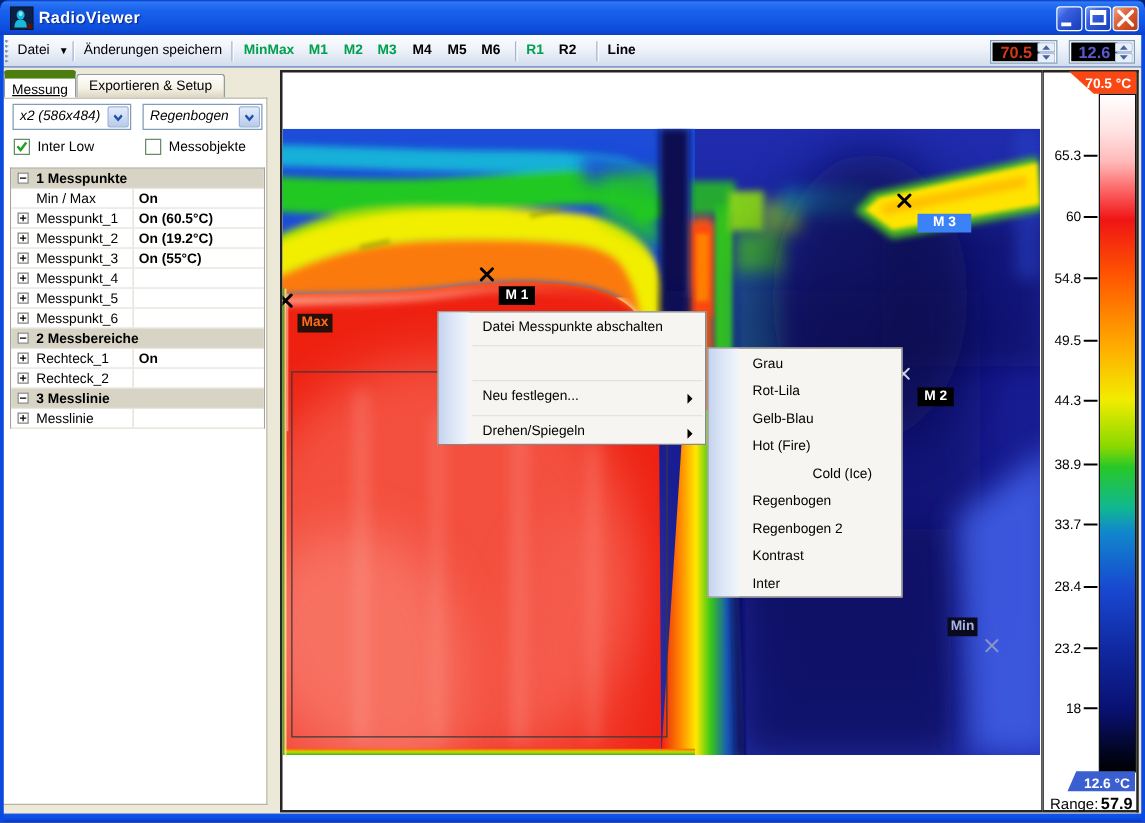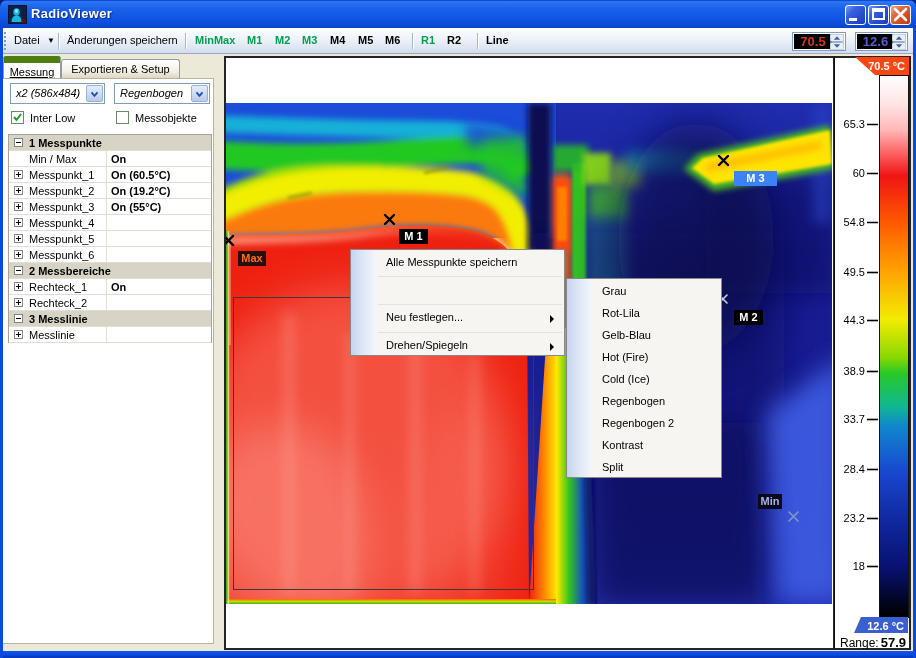--- a/index.html
+++ b/index.html
@@ -447,38 +447,38 @@
         <text x="29" y="513">18</text>
       </g>
       <polygon points="25,560 72,560 72,576 18,576" fill="#3a5fd0" transform="scale(1,1)"></polygon>
       <text x="68" y="573" text-anchor="end" fill="#fff" font-size="11" font-weight="bold" font-family="Liberation Sans">12.6 °C</text>
       <text x="4" y="590" fill="#000" font-size="12" font-family="Liberation Sans">Range:</text>
       <text x="70" y="590" text-anchor="end" fill="#000" font-size="13" font-weight="bold" font-family="Liberation Sans">57.9</text>
     </svg>
 
     <div class="menu" id="mainmenu" style="left:350px;top:195px;width:215px;height:107px;">
       <div class="mgut"></div>
-      <div class="mitem" style="top:6px;">Alle Messpunkte speichern</div>
+      <div class="mitem" style="top:6px;">Datei Messpunkte abschalten</div>
       <div class="msep" style="top:26px;"></div>
       <div class="msep" style="top:54px;"></div>
       <div class="mitem" style="top:61px;">Neu festlegen...</div>
       <div class="marr" style="right:10px;top:65px;"></div>
       <div class="msep" style="top:82px;"></div>
       <div class="mitem" style="top:89px;">Drehen/Spiegeln</div>
       <div class="marr" style="right:10px;top:93px;"></div>
     </div>
     <div class="menu" id="submenu" style="left:566px;top:224px;width:156px;height:200px;">
       <div class="mgut"></div>
       <div class="mitem" style="top:6px;">Grau</div>
       <div class="mitem" style="top:28px;">Rot-Lila</div>
       <div class="mitem" style="top:50px;">Gelb-Blau</div>
       <div class="mitem" style="top:72px;">Hot (Fire)</div>
-      <div class="mitem" style="top:94px;">Cold (Ice)</div>
+      <div class="mitem" style="top:94px;margin-left:48px;">Cold (Ice)</div>
       <div class="mitem" style="top:116px;">Regenbogen</div>
       <div class="mitem" style="top:138px;">Regenbogen 2</div>
       <div class="mitem" style="top:160px;">Kontrast</div>
-      <div class="mitem" style="top:182px;">Split</div>
+      <div class="mitem" style="top:182px;">Inter</div>
     </div>
   </div>
   <div class="edge" style="left:0;"></div>
   <div class="edge" style="left:913px;"></div>
   <div id="bottombar"></div>
 </div>
 
 </body></html>

